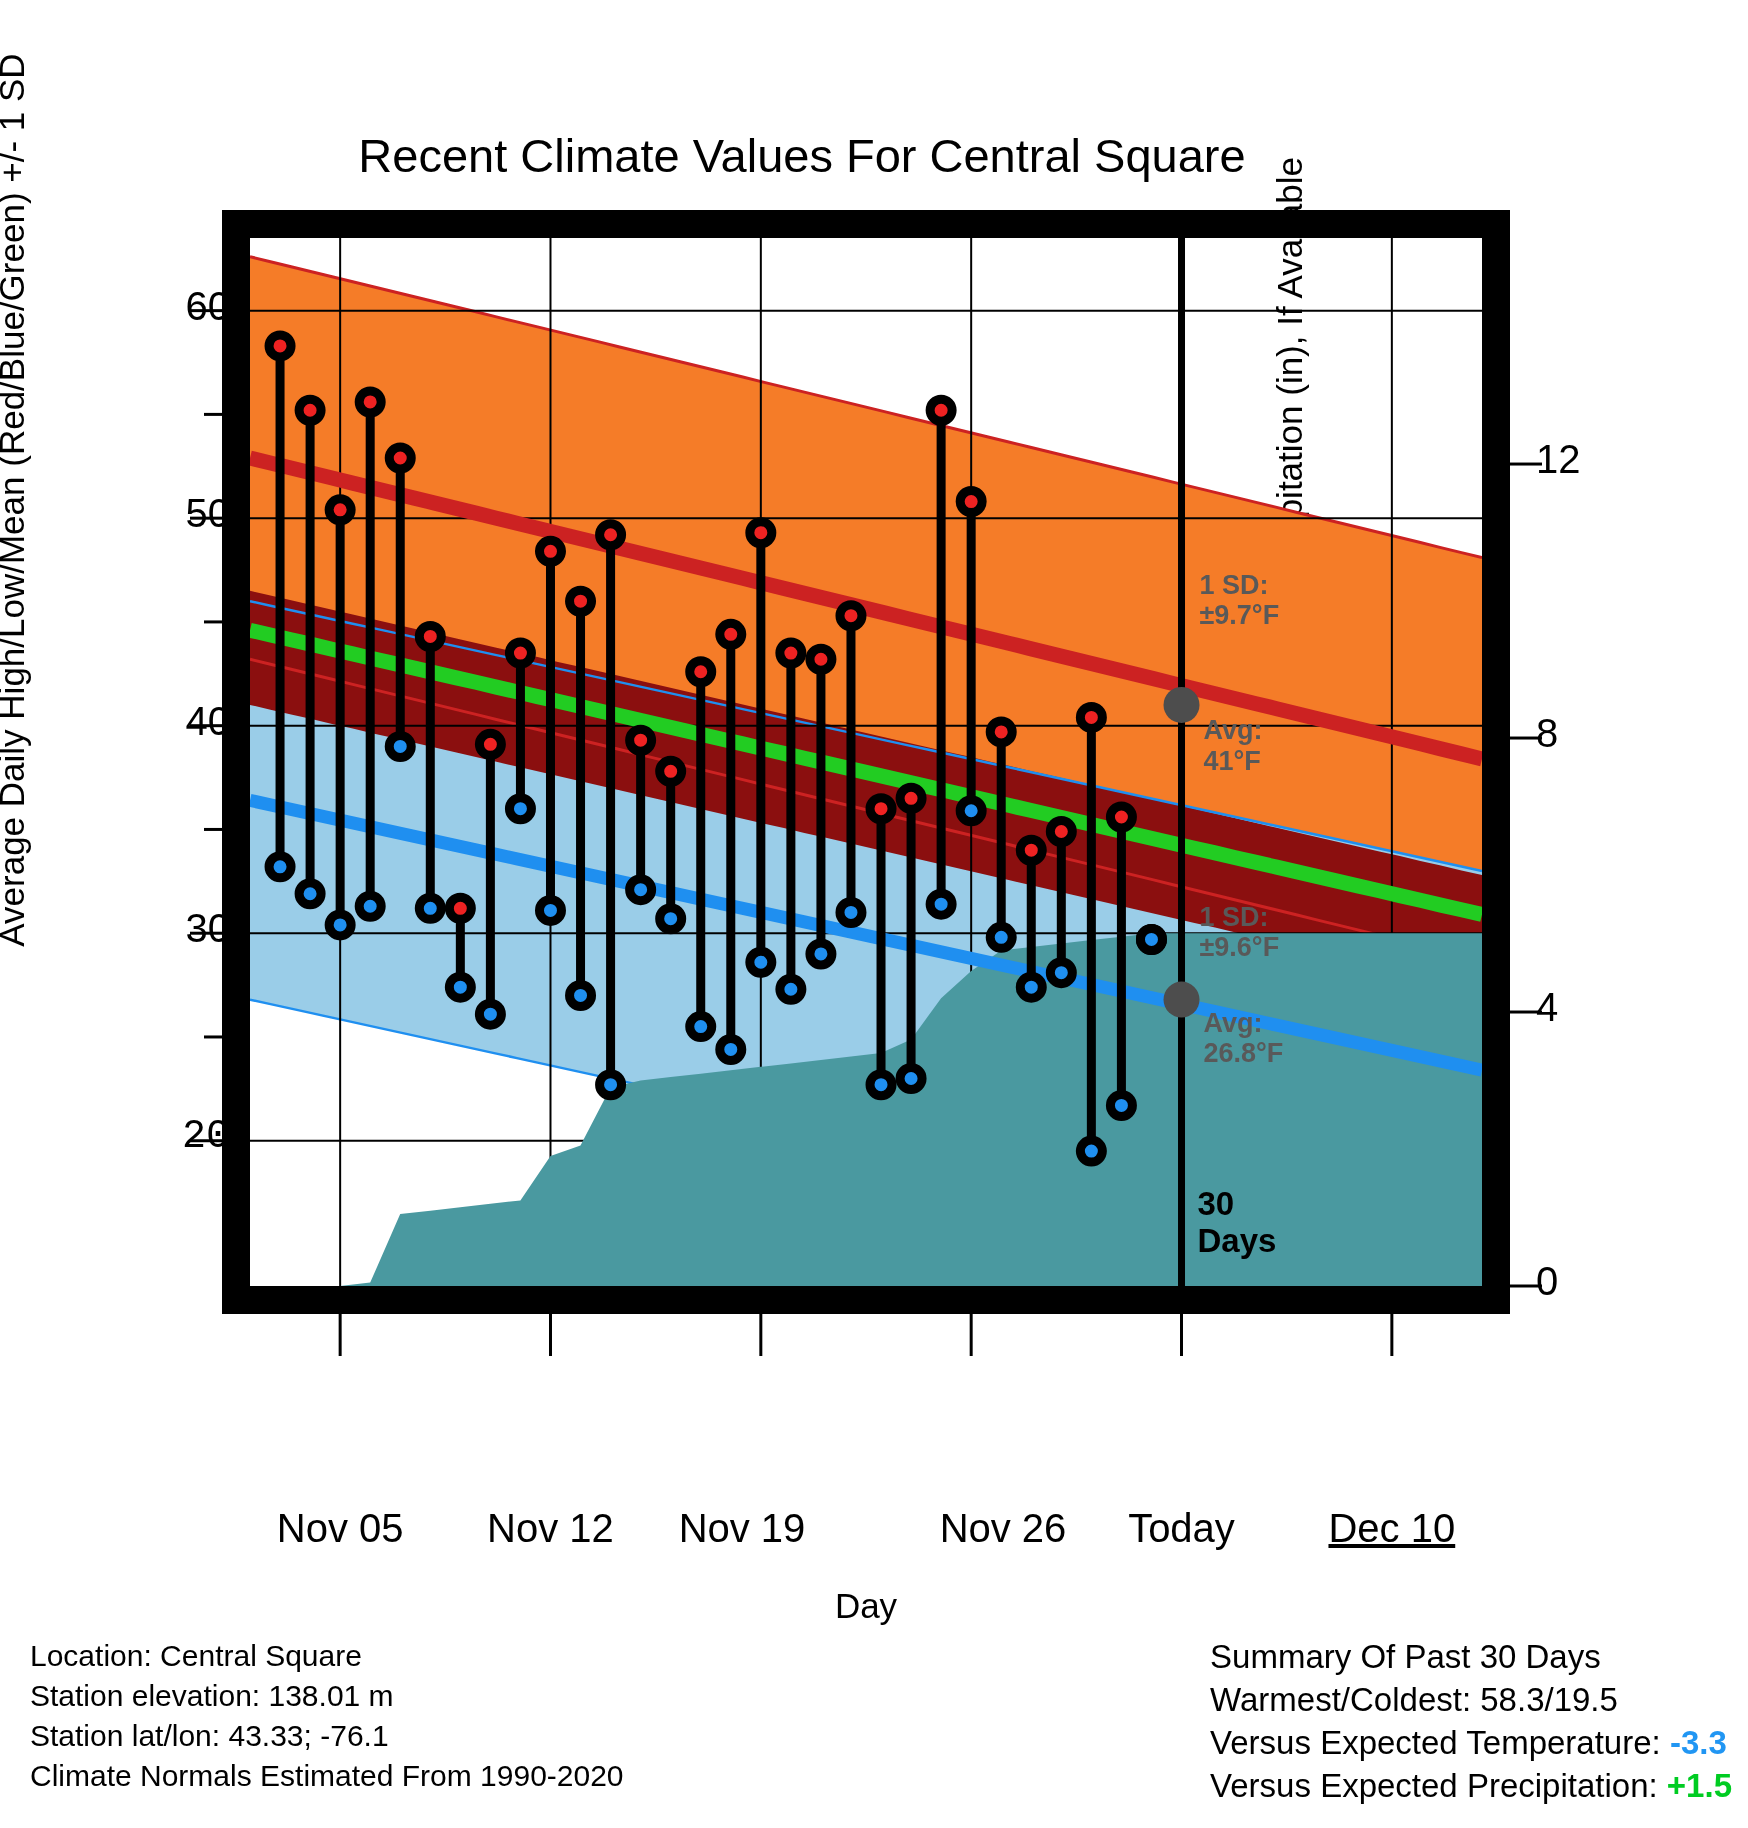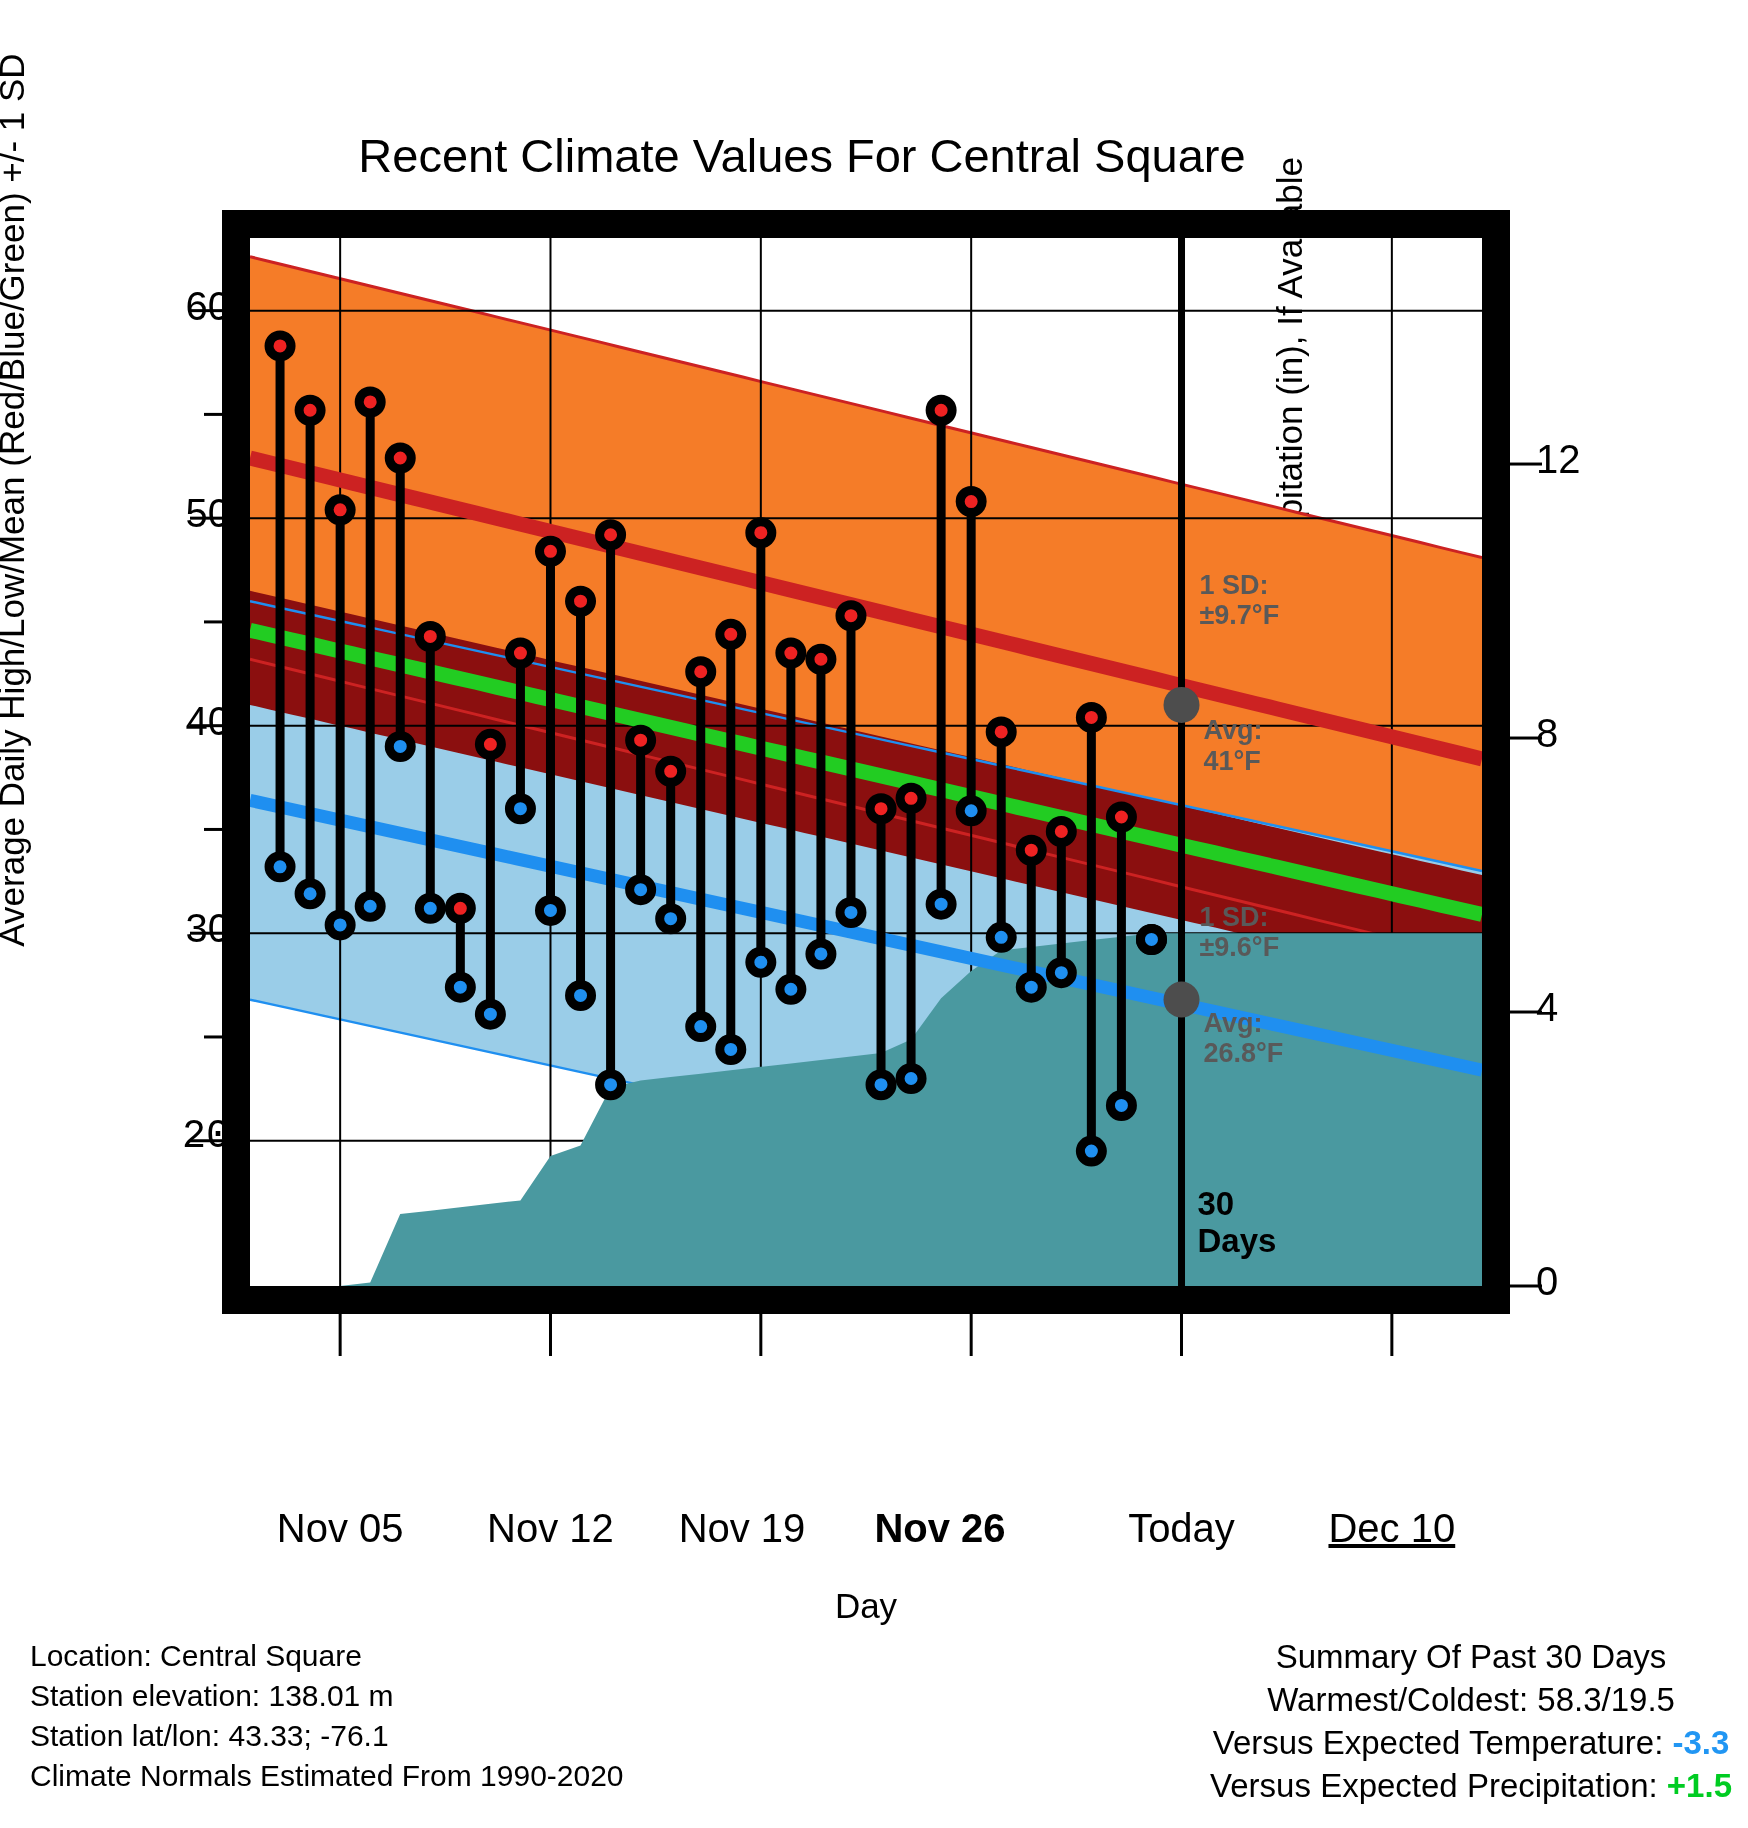--- a/index.html
+++ b/index.html
@@ -146,21 +146,21 @@
     color: #000;
     line-height: 1.33;
   }
   #footer-right {
     position: absolute;
     right: 16px;
     top: 1636px;
     font-size: 33px;
     color: #000;
     line-height: 1.30;
-    text-align: center;
+    text-align: left;
   }
   #footer-right .row { white-space: nowrap; }
   #footer-right .val-bold { font-weight: normal; }
   .val-temp { font-weight: bold; color: #2196f3; }
   .val-prcp { font-weight: bold; color: #00cc22; }
 </style>
 </head>
 <body>
 
 <div id="root">
@@ -181,21 +181,21 @@
   <div id="ytick-right-holder">
       <div class="ytick-label-right" style="top: 1259px;">0</div>
       <div class="ytick-label-right" style="top: 985.013px;">4</div>
       <div class="ytick-label-right" style="top: 711.026px;">8</div>
       <div class="ytick-label-right" style="top: 437.039px;">12</div>
     </div>
   <div id="xtick-holder">
       <div class="xtick-label" style="left: 340.146px; top: 1506px;">Nov 05</div>
       <div class="xtick-label" style="left: 550.488px; top: 1506px;">Nov 12</div>
       <div class="xtick-label" style="left: 742px; top: 1506px;">Nov 19</div>
-      <div class="xtick-label" style="left: 940px; top: 1506px; font-weight: bold;">Nov 26</div>
+      <div class="xtick-label" style="left: 1003px; top: 1506px;">Nov 26</div>
       <div class="xtick-label" style="left: 1181.51px; top: 1506px;">Today</div>
       <div class="xtick-label" style="left: 1391.85px; top: 1506px; text-decoration: underline;">Dec 10</div>
     </div>
 
   <div id="plot-frame">
     <div id="plot-clip">
       <svg class="layer" id="plot-svg" viewBox="0 0 1232 1048" preserveAspectRatio="none">
           <path d="M0.0,18.7 L20.5,23.7 L41.1,28.7 L61.6,33.7 L82.1,38.7 L102.7,43.8 L123.2,48.8 L143.7,53.8 L164.3,58.8 L184.8,63.8 L205.3,68.8 L225.9,73.8 L246.4,78.9 L266.9,83.9 L287.5,88.9 L308.0,93.9 L328.5,98.9 L349.1,103.9 L369.6,109.0 L390.1,114.0 L410.7,119.0 L431.2,124.0 L451.7,129.0 L472.3,134.0 L492.8,139.0 L513.3,144.1 L533.9,149.1 L554.4,154.1 L574.9,159.1 L595.5,164.1 L616.0,169.1 L636.5,174.1 L657.1,179.2 L677.6,184.2 L698.1,189.2 L718.7,194.2 L739.2,199.2 L759.7,204.2 L780.3,209.3 L800.8,214.3 L821.3,219.3 L841.9,224.3 L862.4,229.3 L882.9,234.3 L903.5,239.3 L924.0,244.4 L944.5,249.4 L965.1,254.4 L985.6,259.4 L1006.1,264.4 L1026.7,269.4 L1047.2,274.5 L1067.7,279.5 L1088.3,284.5 L1108.8,289.5 L1129.3,294.5 L1149.9,299.5 L1170.4,304.5 L1190.9,309.6 L1211.5,314.6 L1232.0,319.6 L1232.0,722.2 L1211.5,717.2 L1190.9,712.2 L1170.4,707.1 L1149.9,702.1 L1129.3,697.1 L1108.8,692.1 L1088.3,687.1 L1067.7,682.1 L1047.2,677.0 L1026.7,672.0 L1006.1,667.0 L985.6,662.0 L965.1,657.0 L944.5,652.0 L924.0,647.0 L903.5,641.9 L882.9,636.9 L862.4,631.9 L841.9,626.9 L821.3,621.9 L800.8,616.9 L780.3,611.9 L759.7,606.8 L739.2,601.8 L718.7,596.8 L698.1,591.8 L677.6,586.8 L657.1,581.8 L636.5,576.7 L616.0,571.7 L595.5,566.7 L574.9,561.7 L554.4,556.7 L533.9,551.7 L513.3,546.7 L492.8,541.6 L472.3,536.6 L451.7,531.6 L431.2,526.6 L410.7,521.6 L390.1,516.6 L369.6,511.5 L349.1,506.5 L328.5,501.5 L308.0,496.5 L287.5,491.5 L266.9,486.5 L246.4,481.5 L225.9,476.4 L205.3,471.4 L184.8,466.4 L164.3,461.4 L143.7,456.4 L123.2,451.4 L102.7,446.4 L82.1,441.3 L61.6,436.3 L41.1,431.3 L20.5,426.3 L0.0,421.3 Z" fill="#f57c28" stroke="none"></path>
           <path d="M0.0,363.2 L20.5,367.7 L41.1,372.2 L61.6,376.7 L82.1,381.2 L102.7,385.7 L123.2,390.1 L143.7,394.6 L164.3,399.1 L184.8,403.6 L205.3,408.1 L225.9,412.6 L246.4,417.1 L266.9,421.6 L287.5,426.1 L308.0,430.6 L328.5,435.1 L349.1,439.6 L369.6,444.1 L390.1,448.6 L410.7,453.1 L431.2,457.6 L451.7,462.1 L472.3,466.6 L492.8,471.1 L513.3,475.6 L533.9,480.1 L554.4,484.6 L574.9,489.1 L595.5,493.6 L616.0,498.1 L636.5,502.6 L657.1,507.1 L677.6,511.5 L698.1,516.0 L718.7,520.5 L739.2,525.0 L759.7,529.5 L780.3,534.0 L800.8,538.5 L821.3,543.0 L841.9,547.5 L862.4,552.0 L882.9,556.5 L903.5,561.0 L924.0,565.5 L944.5,570.0 L965.1,574.5 L985.6,579.0 L1006.1,583.5 L1026.7,588.0 L1047.2,592.5 L1067.7,597.0 L1088.3,601.5 L1108.8,606.0 L1129.3,610.5 L1149.9,615.0 L1170.4,619.5 L1190.9,624.0 L1211.5,628.5 L1232.0,633.0 L1232.0,1031.4 L1211.5,1026.9 L1190.9,1022.4 L1170.4,1017.9 L1149.9,1013.4 L1129.3,1008.9 L1108.8,1004.4 L1088.3,999.9 L1067.7,995.4 L1047.2,990.9 L1026.7,986.4 L1006.1,981.9 L985.6,977.4 L965.1,972.9 L944.5,968.4 L924.0,964.0 L903.5,959.5 L882.9,955.0 L862.4,950.5 L841.9,946.0 L821.3,941.5 L800.8,937.0 L780.3,932.5 L759.7,928.0 L739.2,923.5 L718.7,919.0 L698.1,914.5 L677.6,910.0 L657.1,905.5 L636.5,901.0 L616.0,896.5 L595.5,892.0 L574.9,887.5 L554.4,883.0 L533.9,878.5 L513.3,874.0 L492.8,869.5 L472.3,865.0 L451.7,860.5 L431.2,856.0 L410.7,851.5 L390.1,847.0 L369.6,842.6 L349.1,838.1 L328.5,833.6 L308.0,829.1 L287.5,824.6 L266.9,820.1 L246.4,815.6 L225.9,811.1 L205.3,806.6 L184.8,802.1 L164.3,797.6 L143.7,793.1 L123.2,788.6 L102.7,784.1 L82.1,779.6 L61.6,775.1 L41.1,770.6 L20.5,766.1 L0.0,761.6 Z" fill="#9acde8" stroke="none"></path>
           <path d="M0.0,352.8 L20.5,357.5 L41.1,362.3 L61.6,367.0 L82.1,371.7 L102.7,376.5 L123.2,381.2 L143.7,386.0 L164.3,390.7 L184.8,395.4 L205.3,400.2 L225.9,404.9 L246.4,409.7 L266.9,414.4 L287.5,419.1 L308.0,423.9 L328.5,428.6 L349.1,433.3 L369.6,438.1 L390.1,442.8 L410.7,447.6 L431.2,452.3 L451.7,457.0 L472.3,461.8 L492.8,466.5 L513.3,471.3 L533.9,476.0 L554.4,480.7 L574.9,485.5 L595.5,490.2 L616.0,494.9 L636.5,499.7 L657.1,504.4 L677.6,509.2 L698.1,513.9 L718.7,518.6 L739.2,523.4 L759.7,528.1 L780.3,532.9 L800.8,537.6 L821.3,542.3 L841.9,547.1 L862.4,551.8 L882.9,556.5 L903.5,561.3 L924.0,566.0 L944.5,570.8 L965.1,575.5 L985.6,580.2 L1006.1,585.0 L1026.7,589.7 L1047.2,594.5 L1067.7,599.2 L1088.3,603.9 L1108.8,608.7 L1129.3,613.4 L1149.9,618.1 L1170.4,622.9 L1190.9,627.6 L1211.5,632.4 L1232.0,637.1 L1232.0,751.2 L1211.5,746.5 L1190.9,741.8 L1170.4,737.0 L1149.9,732.3 L1129.3,727.5 L1108.8,722.8 L1088.3,718.1 L1067.7,713.3 L1047.2,708.6 L1026.7,703.9 L1006.1,699.1 L985.6,694.4 L965.1,689.6 L944.5,684.9 L924.0,680.2 L903.5,675.4 L882.9,670.7 L862.4,665.9 L841.9,661.2 L821.3,656.5 L800.8,651.7 L780.3,647.0 L759.7,642.3 L739.2,637.5 L718.7,632.8 L698.1,628.0 L677.6,623.3 L657.1,618.6 L636.5,613.8 L616.0,609.1 L595.5,604.3 L574.9,599.6 L554.4,594.9 L533.9,590.1 L513.3,585.4 L492.8,580.7 L472.3,575.9 L451.7,571.2 L431.2,566.4 L410.7,561.7 L390.1,557.0 L369.6,552.2 L349.1,547.5 L328.5,542.7 L308.0,538.0 L287.5,533.3 L266.9,528.5 L246.4,523.8 L225.9,519.1 L205.3,514.3 L184.8,509.6 L164.3,504.8 L143.7,500.1 L123.2,495.4 L102.7,490.6 L82.1,485.9 L61.6,481.1 L41.1,476.4 L20.5,471.7 L0.0,466.9 Z" fill="#8b0f0f" stroke="none"></path>

